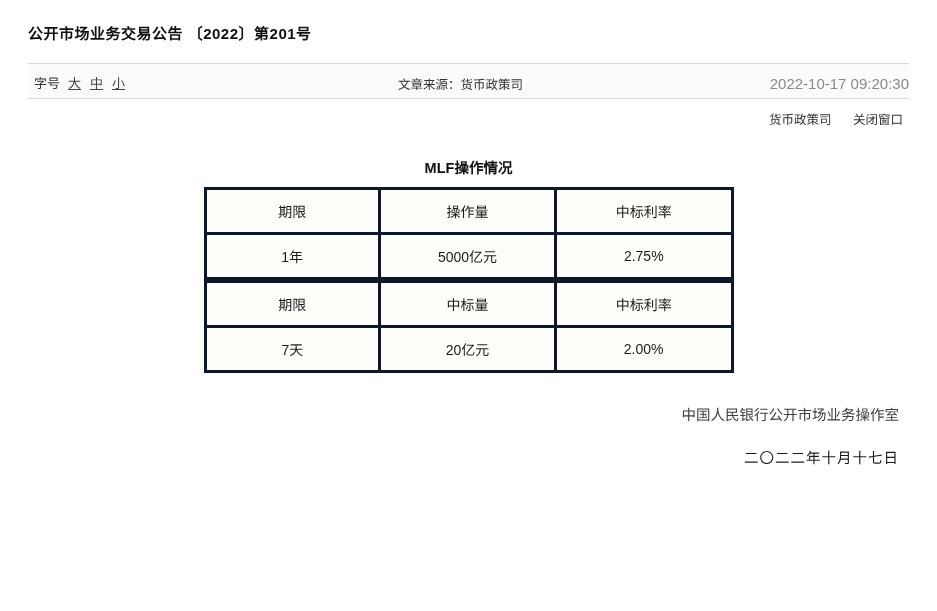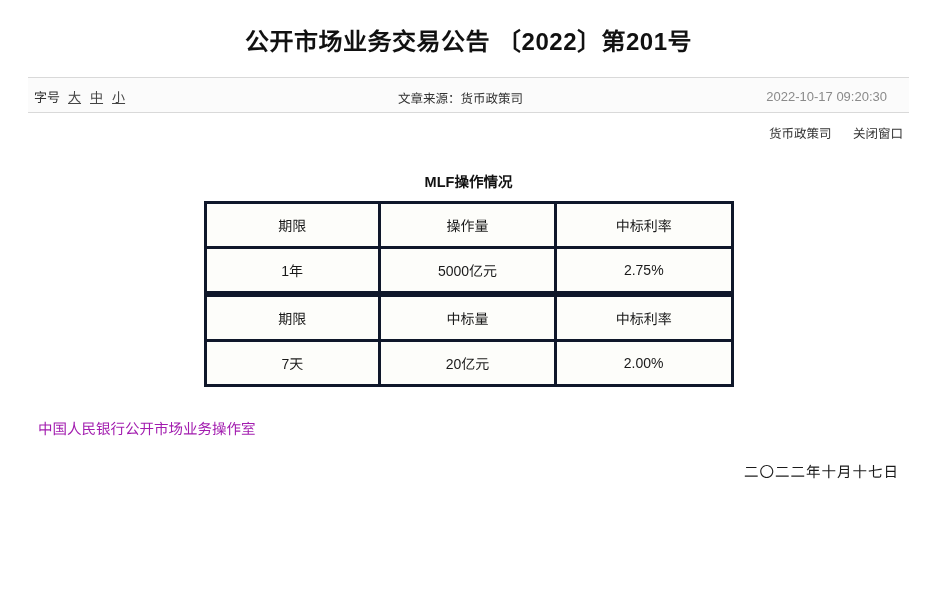--- a/index.html
+++ b/index.html
@@ -17,22 +17,21 @@
   }
   .page {
     position: relative;
     width: 937px;
     height: 611px;
     box-sizing: border-box;
     padding: 0 28px;
   }
   
   .doc-title {
-    text-align: center;
-    font-size: 24px;
+    font-size: 15px;
     font-weight: bold;
     color: #111111;
     letter-spacing: 0.5px;
     padding-top: 22px;
     padding-bottom: 20px;
   }
   
   .meta-bar {
     position: relative;
     height: 34px;
@@ -62,23 +61,23 @@
     position: absolute;
     left: 0;
     right: 16px;
     top: 10px;
     text-align: center;
     font-size: 12.5px;
     color: #333333;
   }
   .meta-right {
     position: absolute;
-    right: 22px;
+    right: 0;
     top: 11px;
-    font-size: 13px;
+    font-size: 15px;
     color: #8a8a8a;
     font-family: "Liberation Sans", "DejaVu Sans", sans-serif;
   }
   
   .tool-links {
     text-align: right;
     padding: 10px 6px 0 0;
     font-size: 12.5px;
     color: #333333;
   }
@@ -124,24 +123,24 @@
   }
   table.data-table tr.head td {
     font-size: 14px;
     background: #fdfdfa;
   }
   table.data-table td.c1 { width: 176px; }
   table.data-table td.c2 { width: 177px; }
   table.data-table td.c3 { width: 177px; }
   
   .sign {
-    text-align: left;
+    text-align: right;
     font-size: 14.5px;
     margin-top: 30px;
-    color: #a21caf;
+    color: #404040;
   }
   .sign-date {
     text-align: right;
     font-size: 14.5px;
     margin-top: 22px;
     color: #1a1a1a;
     letter-spacing: 1px;
   }
 </style>
 </head>

